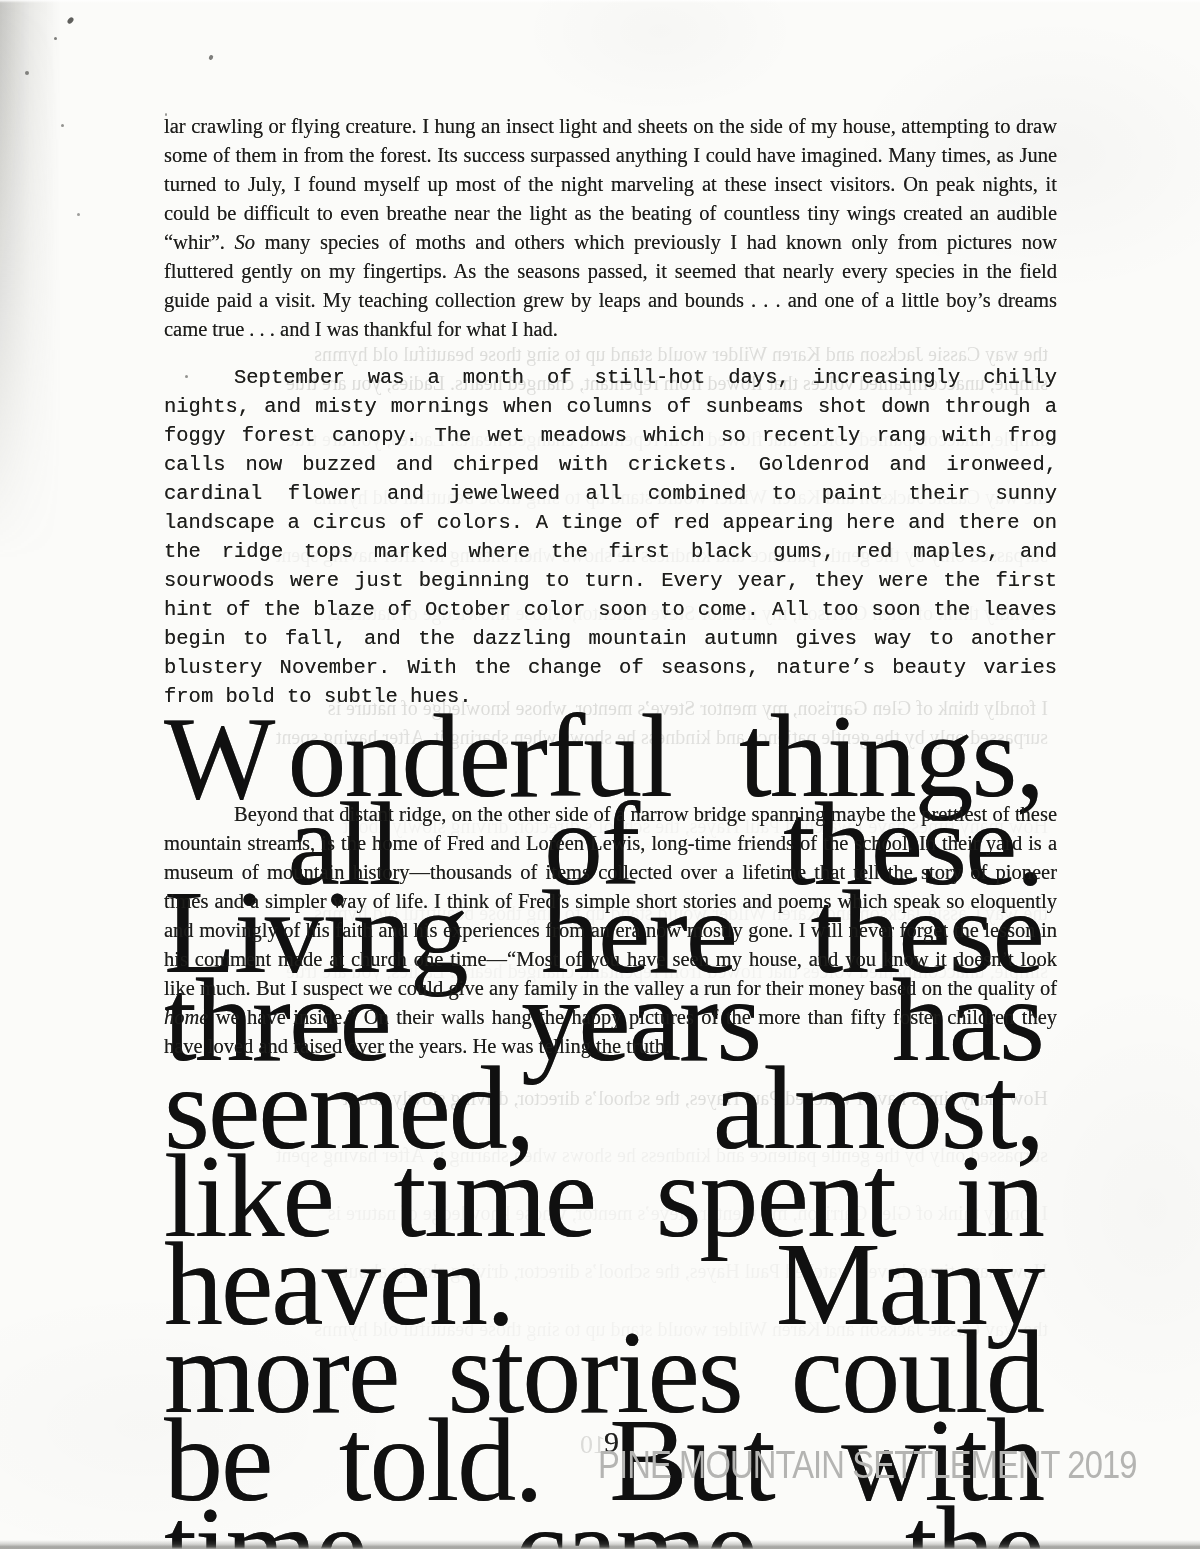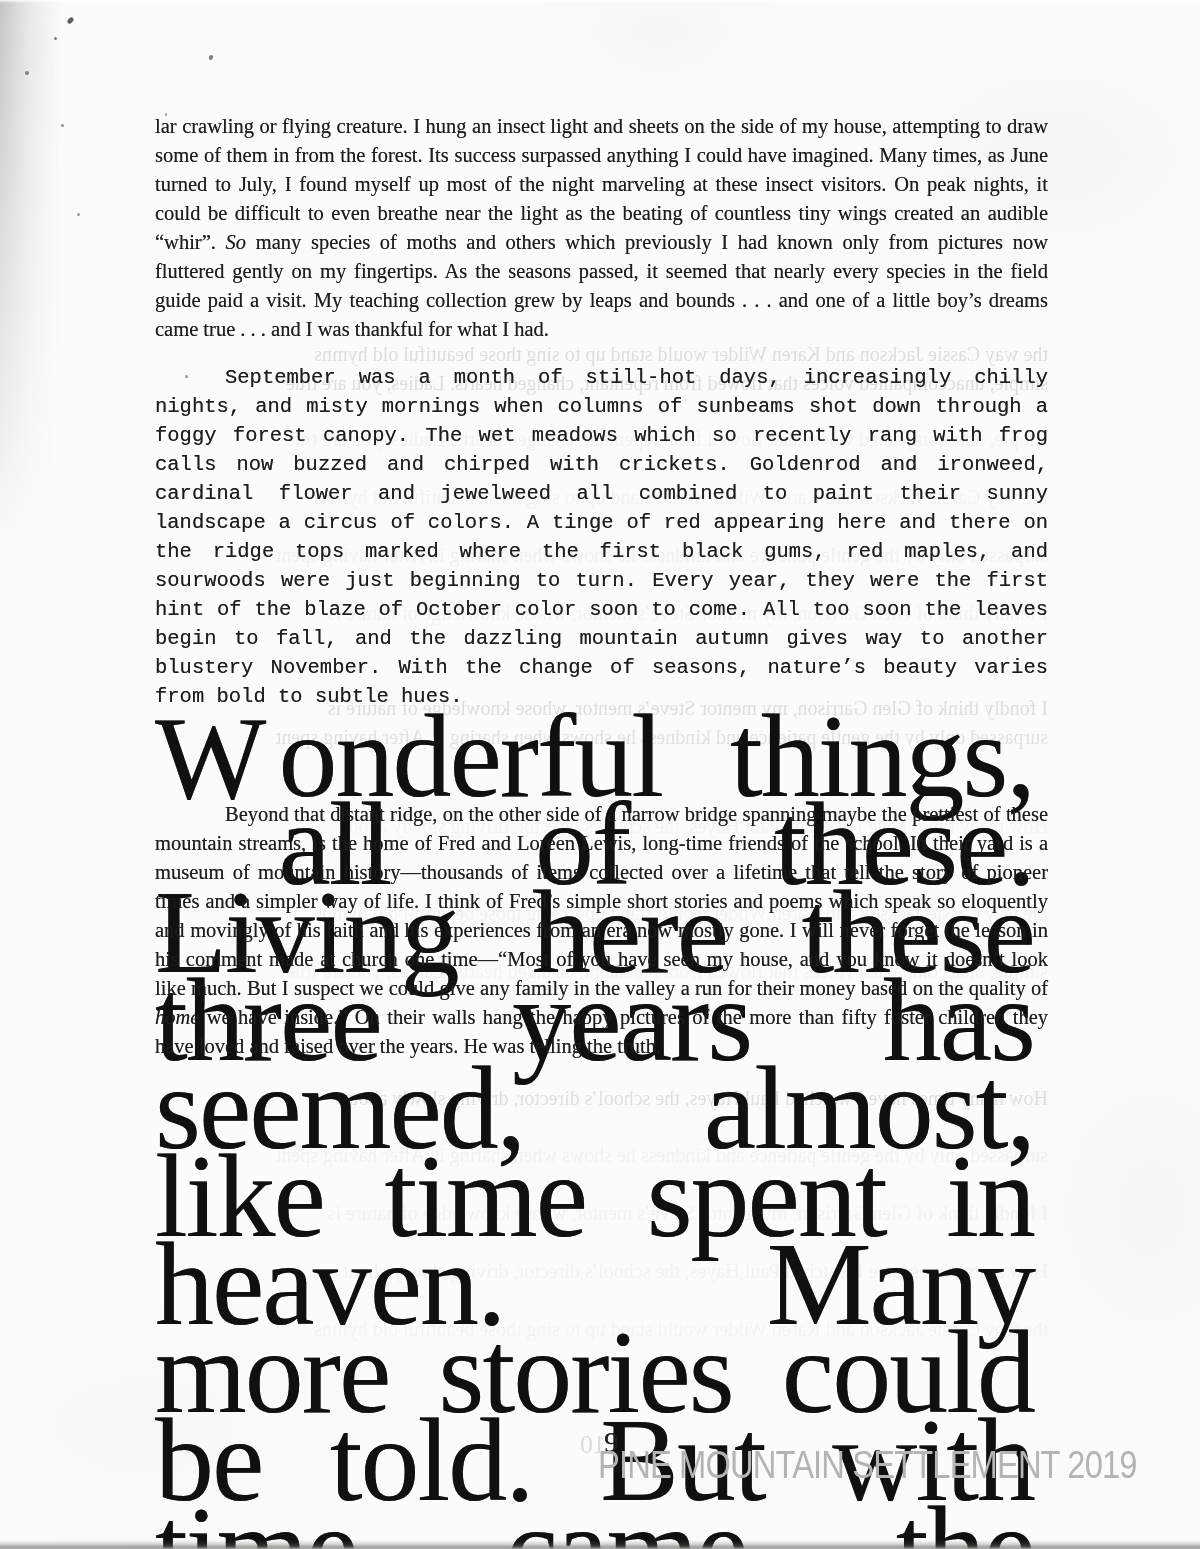--- a/index.html
+++ b/index.html
@@ -43,21 +43,21 @@
   .bleed-line{
     position:absolute;left:152px;width:896px;
     transform:scaleX(-1);
     color:#4e4e4a;
     font-size:20px;line-height:29px;
     filter:blur(0.7px);
     white-space:nowrap;overflow:hidden;
   }
   
   .article{
-    position:absolute;left:155px;top:112px;width:893px;
+    position:absolute;left:164px;top:112px;width:893px;
     color:var(--ink,#1d1d1b);
     font-size:20.5px;line-height:29px;
     text-align:justify;
     text-shadow:0 0 0.35px rgba(25,25,22,0.65);
     hyphens:none;
   }
   .para{margin:0;}
   .gap-s{margin-top:19px;font-family:Liberation Mono, monospace;}
   .gap-m{margin-top:29px;font-family:Liberation Serif, serif;}
   .gap-l{margin-top:53px;}

